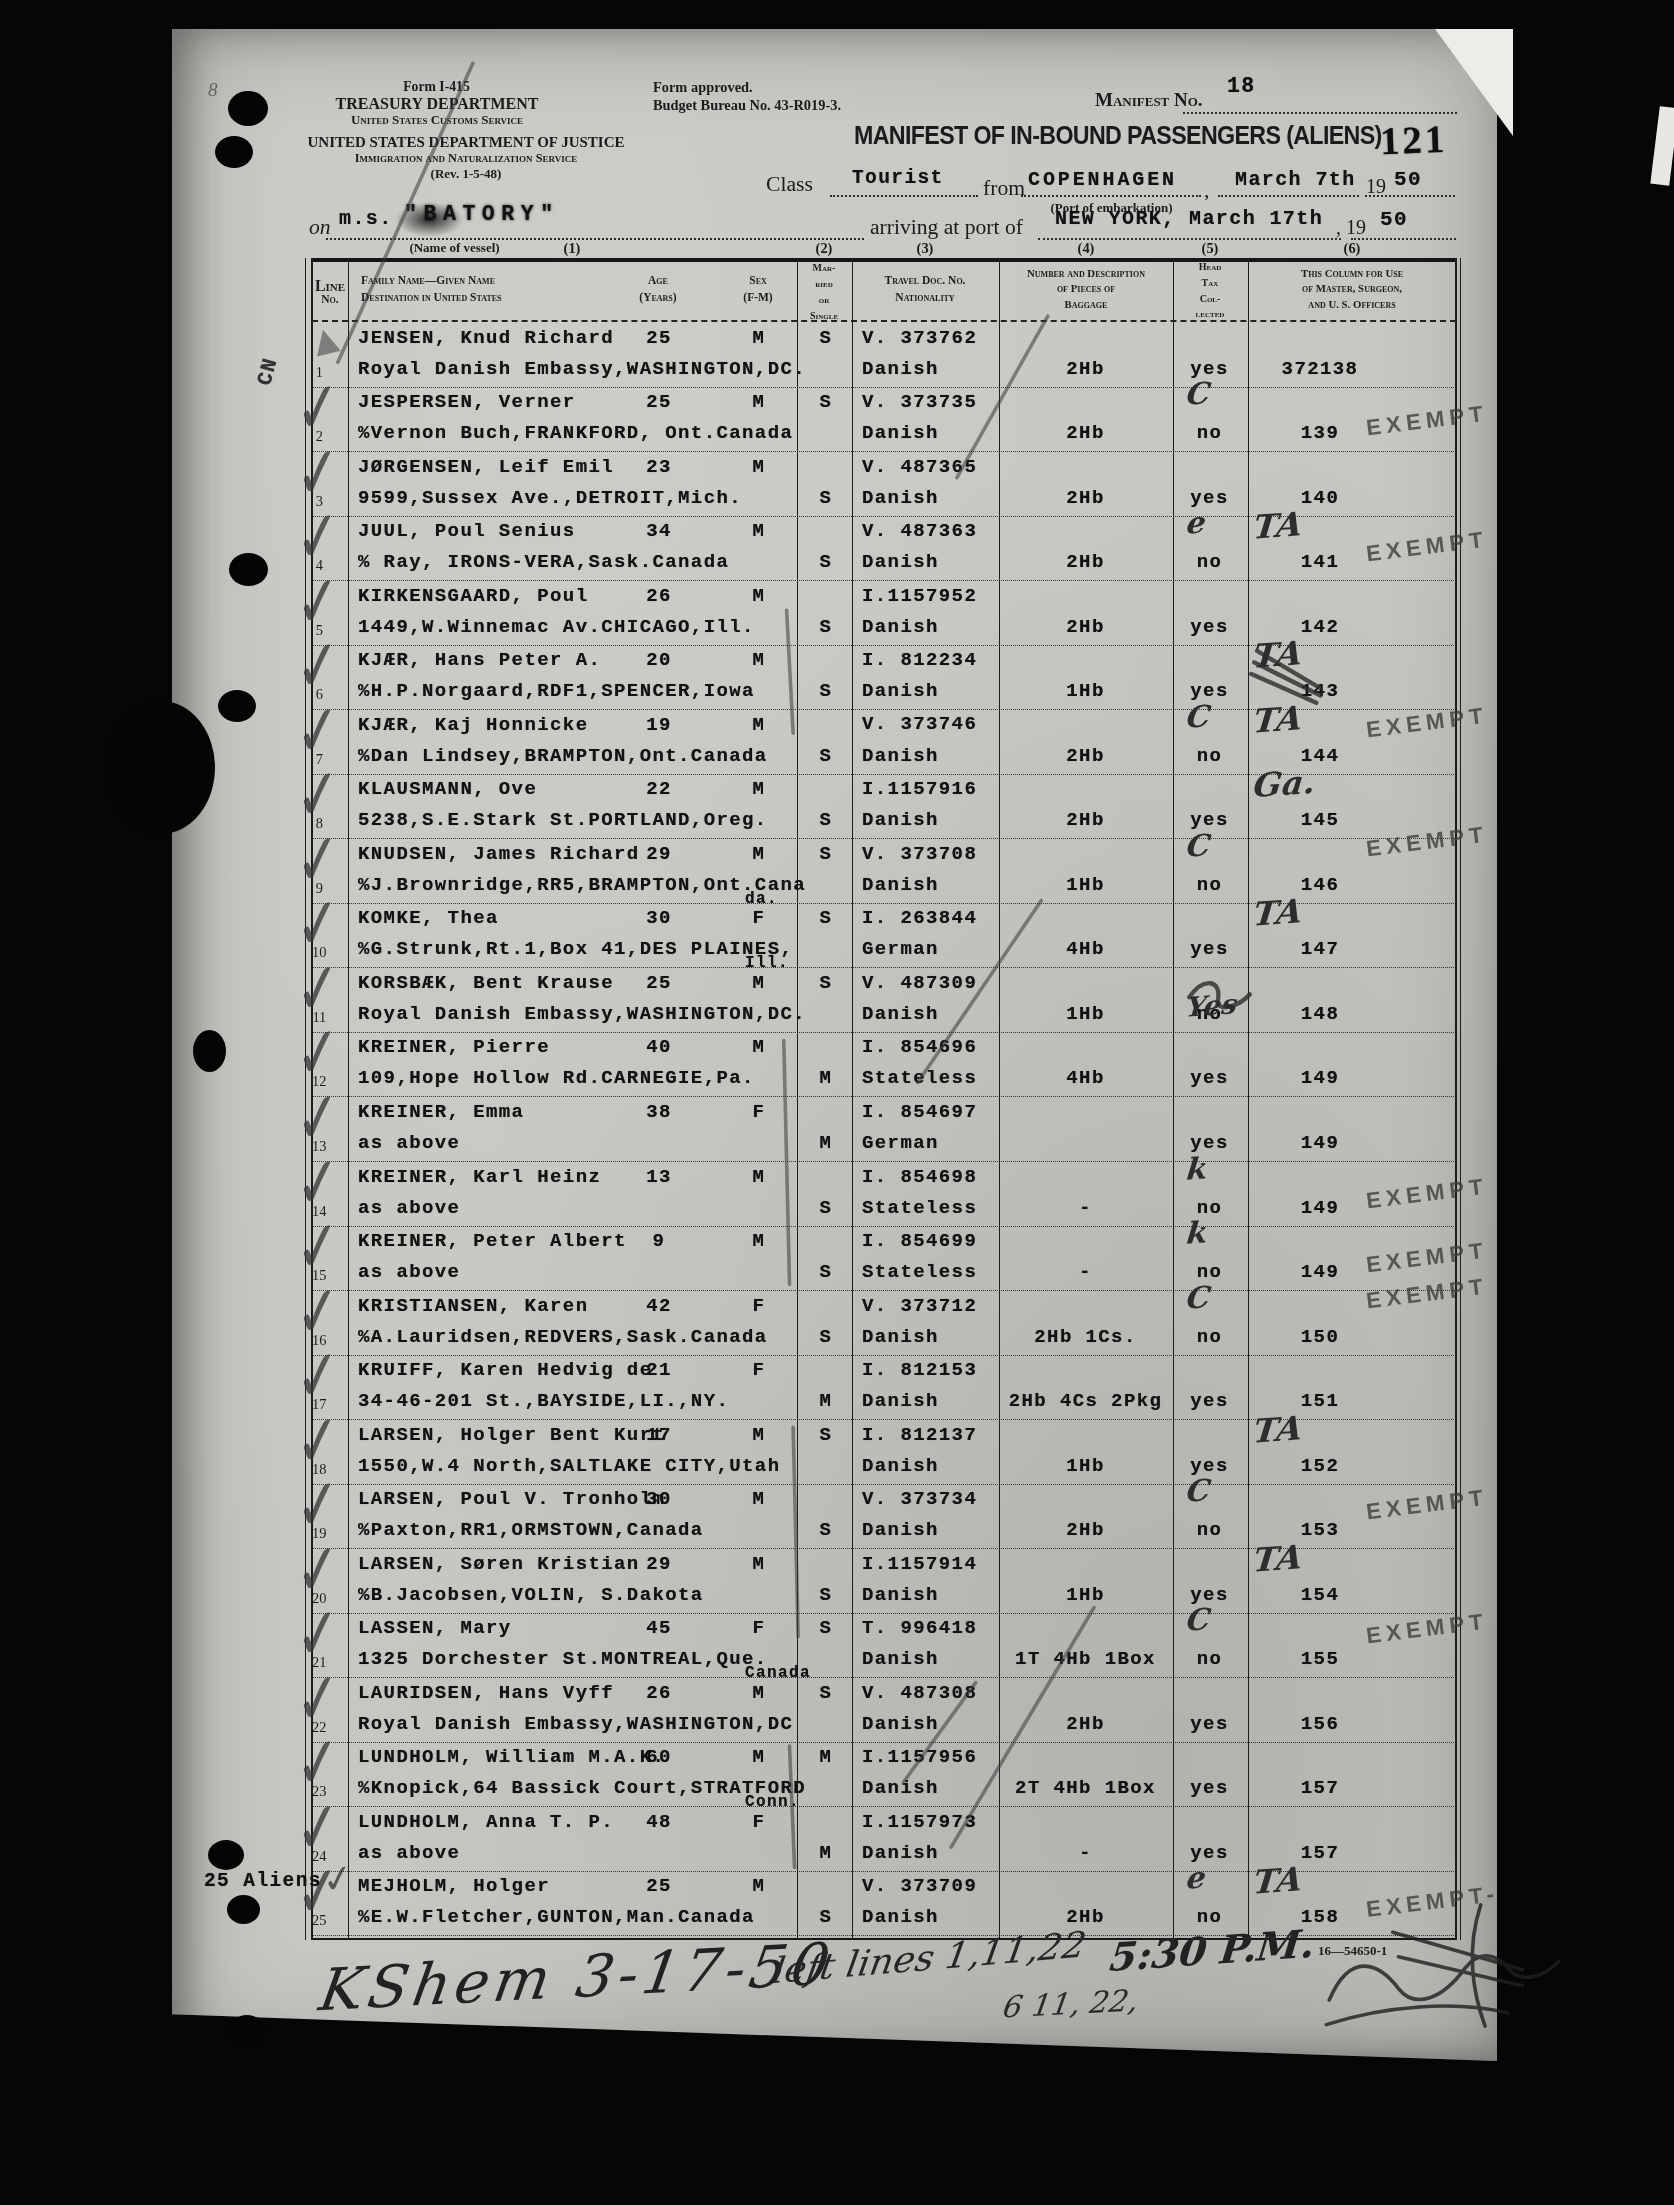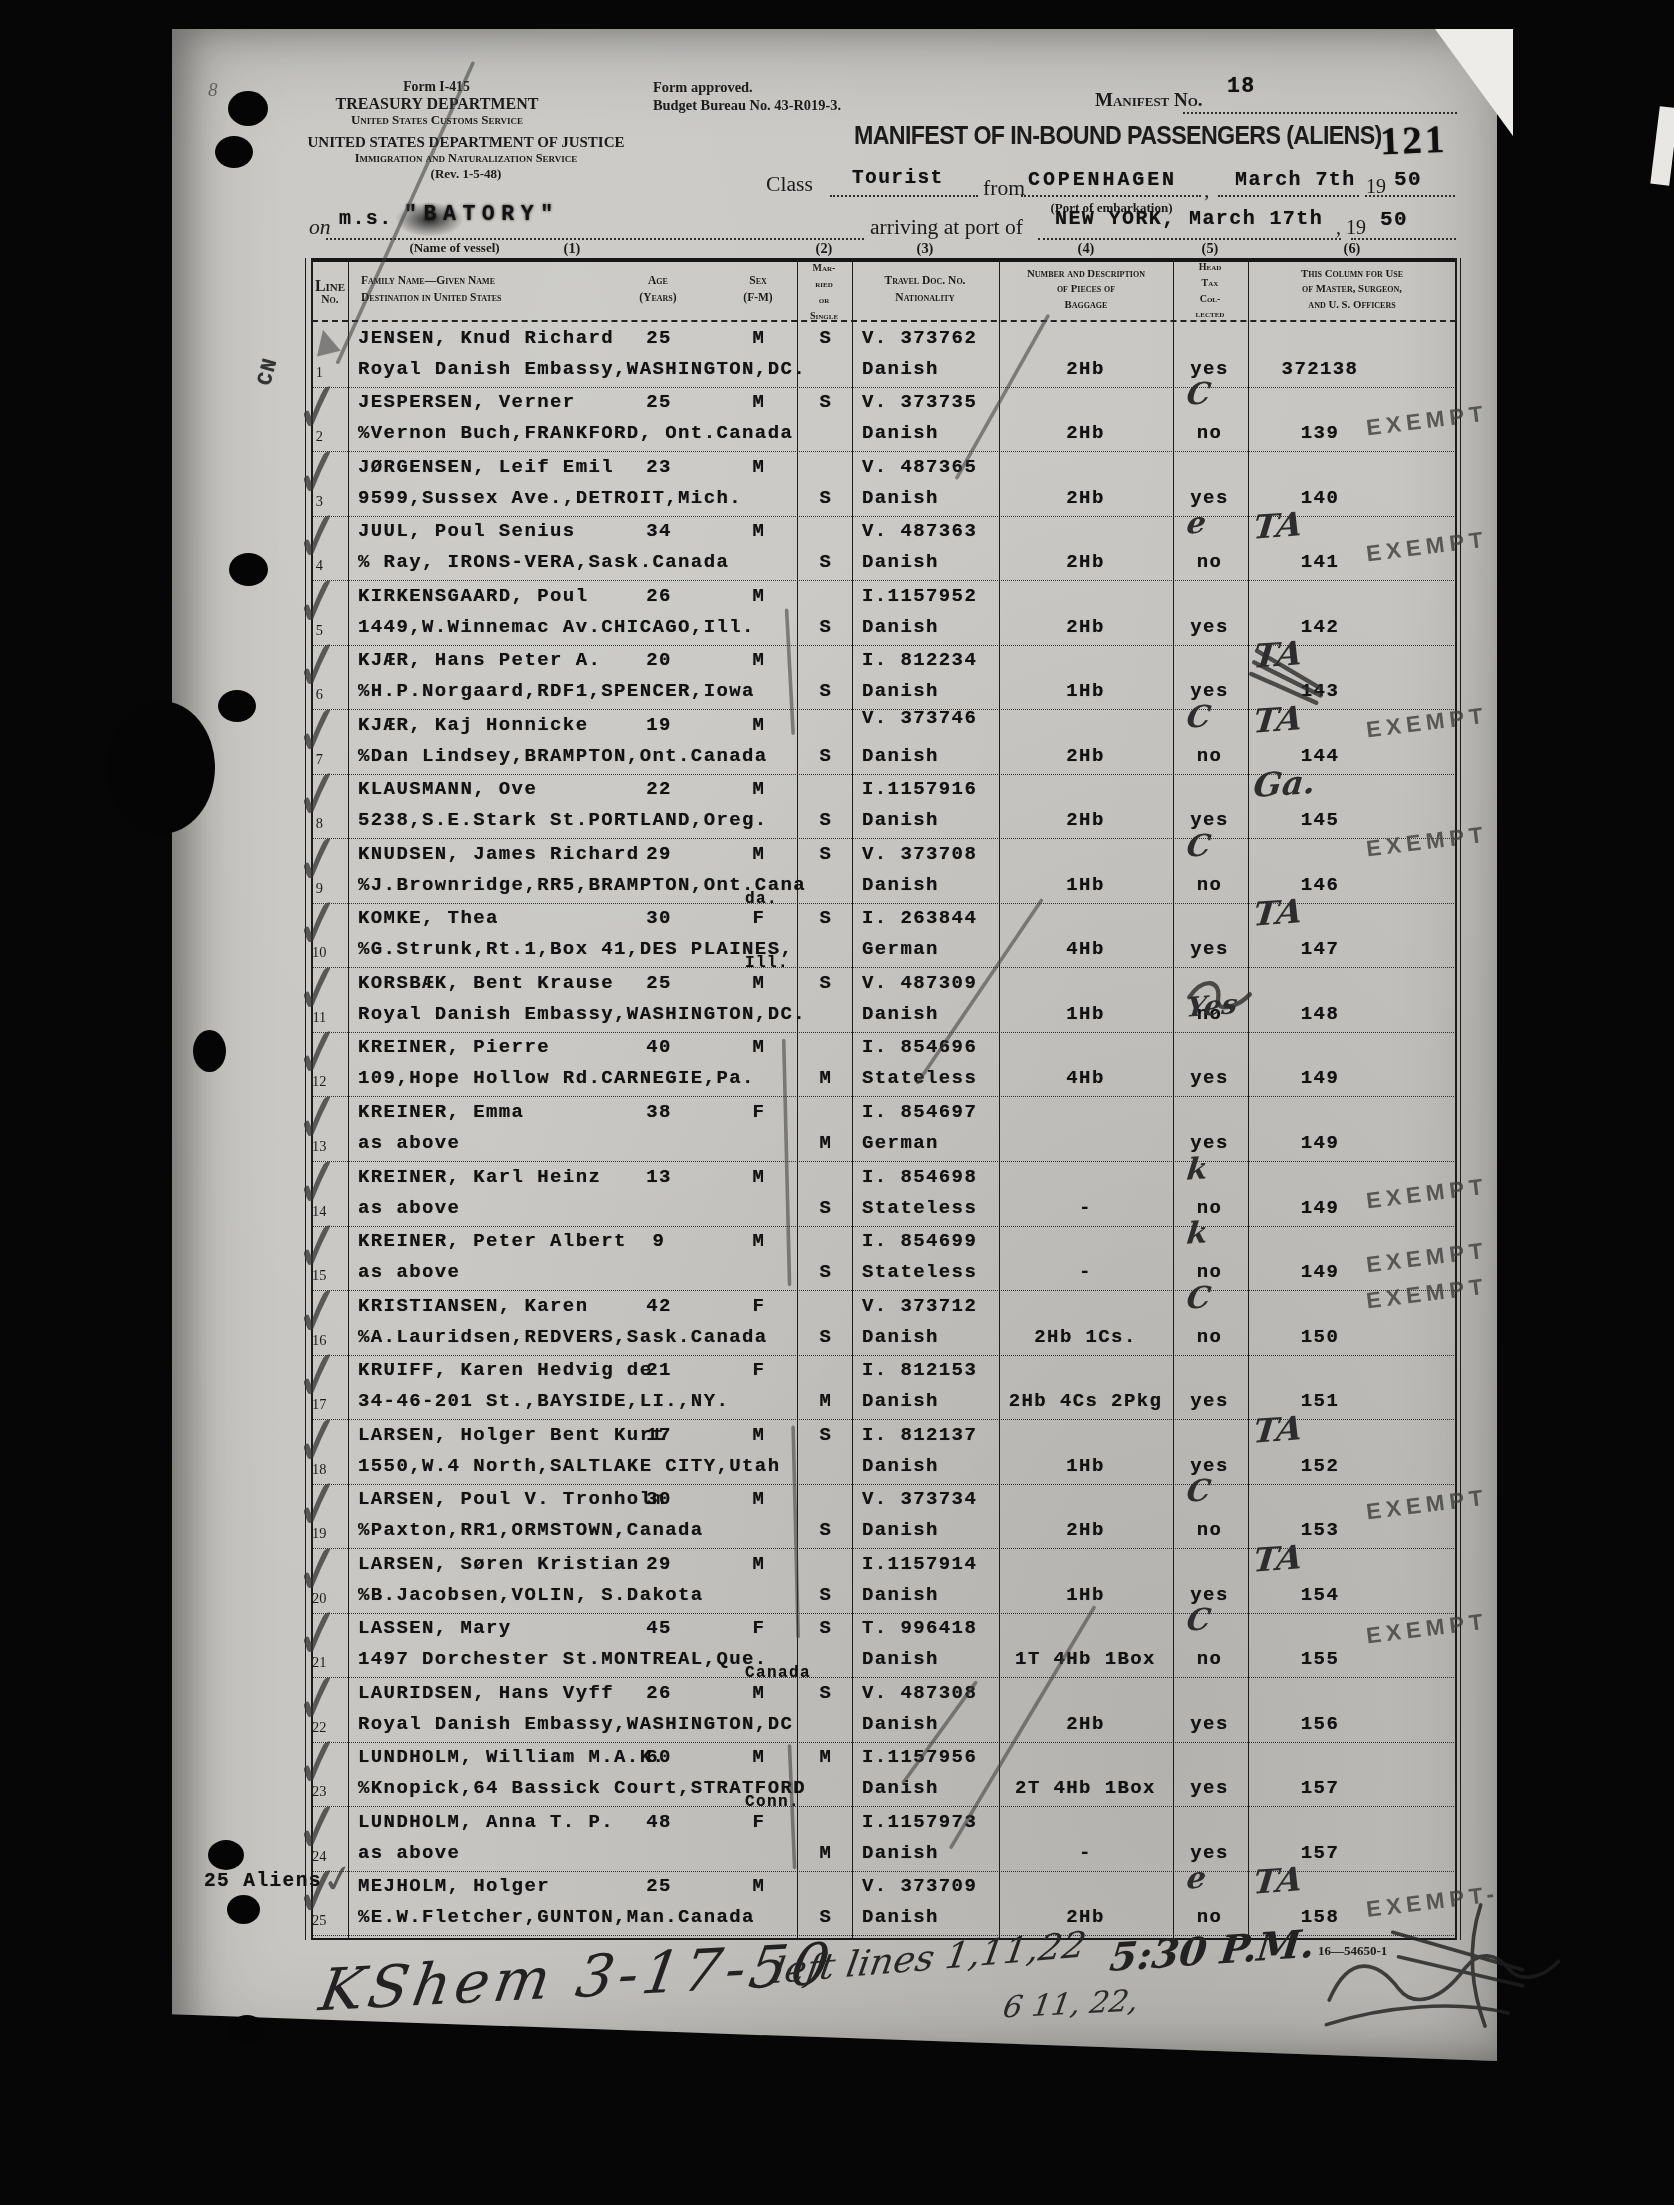--- a/index.html
+++ b/index.html
@@ -237,21 +237,21 @@
         <div class="t tc" style="left: 948px; top: 38px; width: 120px; position: absolute;">143</div>
         <div class="handi" style="left: 942px; top: -5.8px; font-size: 33px; font-weight: 700; position: absolute;">TA</div>
       </div>
       <div class="rowsep" style="position: absolute; left: 312px; top: 709px; width: 1144px; height: 65px;">
         <div class="ser" style="left: -8.7px; top: 42px; font-size: 14.4px; width: 32px; text-align: center; position: absolute;">7</div>
         <div class="check" style="left: -17.3px; top: -5.8px; font-size: 56px; transform: rotate(-6deg) scaleY(1.25); position: absolute;">✓</div>
         <div class="t" style="left: 46px; top: 7.2px; position: absolute;">KJÆR, Kaj Honnicke</div>
         <div class="t tc" style="left: 315px; top: 7.2px; width: 64px; position: absolute;">19</div>
         <div class="t tc" style="left: 423px; top: 7.2px; width: 48px; position: absolute;">M</div>
         <div class="t tc" style="left: 486px; top: 38px; width: 56px; position: absolute;">S</div>
-        <div class="t" style="left: 550px; top: 0; position: absolute;">V. 373746</div>
+        <div class="t" style="left: 550px; top: 6px; position: absolute;">V. 373746</div>
         <div class="t" style="left: 46px; top: 38px; position: absolute;">%Dan Lindsey,BRAMPTON,Ont.Canada</div>
         <div class="t" style="left: 550px; top: 38px; position: absolute;">Danish</div>
         <div class="t tc" style="left: 686px; top: 38px; width: 175px; position: absolute;">2Hb</div>
         <div class="t tc" style="left: 859px; top: 38px; width: 77px; position: absolute;">no</div>
         <div class="t tc" style="left: 948px; top: 38px; width: 120px; position: absolute;">144</div>
         <div class="handi" style="left: 942px; top: -5.8px; font-size: 33px; font-weight: 700; position: absolute;">TA</div>
         <div class="handi" style="left: 875px; top: -7.2px; font-size: 30px; font-weight: 700; position: absolute;">C</div>
         <div class="stampE" style="left: 1054px; top: 1.4px; position: absolute;">EXEMPT</div>
       </div>
       <div class="rowsep" style="position: absolute; left: 312px; top: 773px; width: 1144px; height: 65px;">
@@ -453,21 +453,21 @@
         <div class="handi" style="left: 942px; top: -5.8px; font-size: 33px; font-weight: 700; position: absolute;">TA</div>
       </div>
       <div class="rowsep" style="position: absolute; left: 312px; top: 1612px; width: 1144px; height: 65px;">
         <div class="ser" style="left: -8.7px; top: 42px; font-size: 14.4px; width: 32px; text-align: center; position: absolute;">21</div>
         <div class="check" style="left: -17.3px; top: -5.8px; font-size: 56px; transform: rotate(-6deg) scaleY(1.25); position: absolute;">✓</div>
         <div class="t" style="left: 46px; top: 7.2px; position: absolute;">LASSEN, Mary</div>
         <div class="t tc" style="left: 315px; top: 7.2px; width: 64px; position: absolute;">45</div>
         <div class="t tc" style="left: 423px; top: 7.2px; width: 48px; position: absolute;">F</div>
         <div class="t tc" style="left: 486px; top: 7.2px; width: 56px; position: absolute;">S</div>
         <div class="t" style="left: 550px; top: 7.2px; position: absolute;">T. 996418</div>
-        <div class="t" style="left: 46px; top: 38px; position: absolute;">1497 Dorchester St.MONTREAL,Que.</div>
+        <div class="t" style="left: 46px; top: 38px; position: absolute;">1325 Dorchester St.MONTREAL,Que.</div>
         <div class="t" style="left: 433px; top: 53px; font-size: 16px; position: absolute;">Canada</div>
         <div class="t" style="left: 550px; top: 38px; position: absolute;">Danish</div>
         <div class="t tc" style="left: 686px; top: 38px; width: 175px; position: absolute;">1T 4Hb 1Box</div>
         <div class="t tc" style="left: 859px; top: 38px; width: 77px; position: absolute;">no</div>
         <div class="t tc" style="left: 948px; top: 38px; width: 120px; position: absolute;">155</div>
         <div class="handi" style="left: 875px; top: -7.2px; font-size: 30px; font-weight: 700; position: absolute;">C</div>
         <div class="stampE" style="left: 1054px; top: 4.3px; position: absolute;">EXEMPT</div>
       </div>
       <div class="rowsep" style="position: absolute; left: 312px; top: 1677px; width: 1144px; height: 65px;">
         <div class="ser" style="left: -8.7px; top: 42px; font-size: 14.4px; width: 32px; text-align: center; position: absolute;">22</div>

